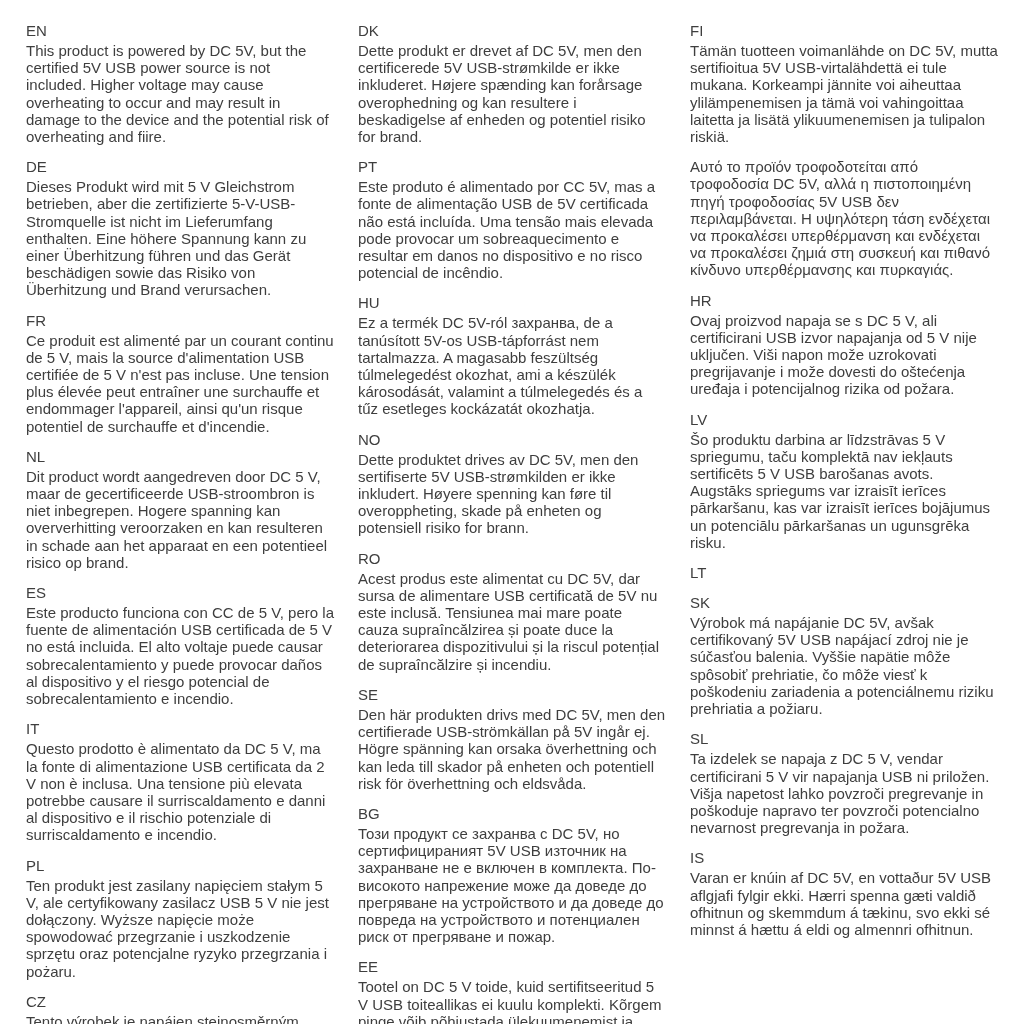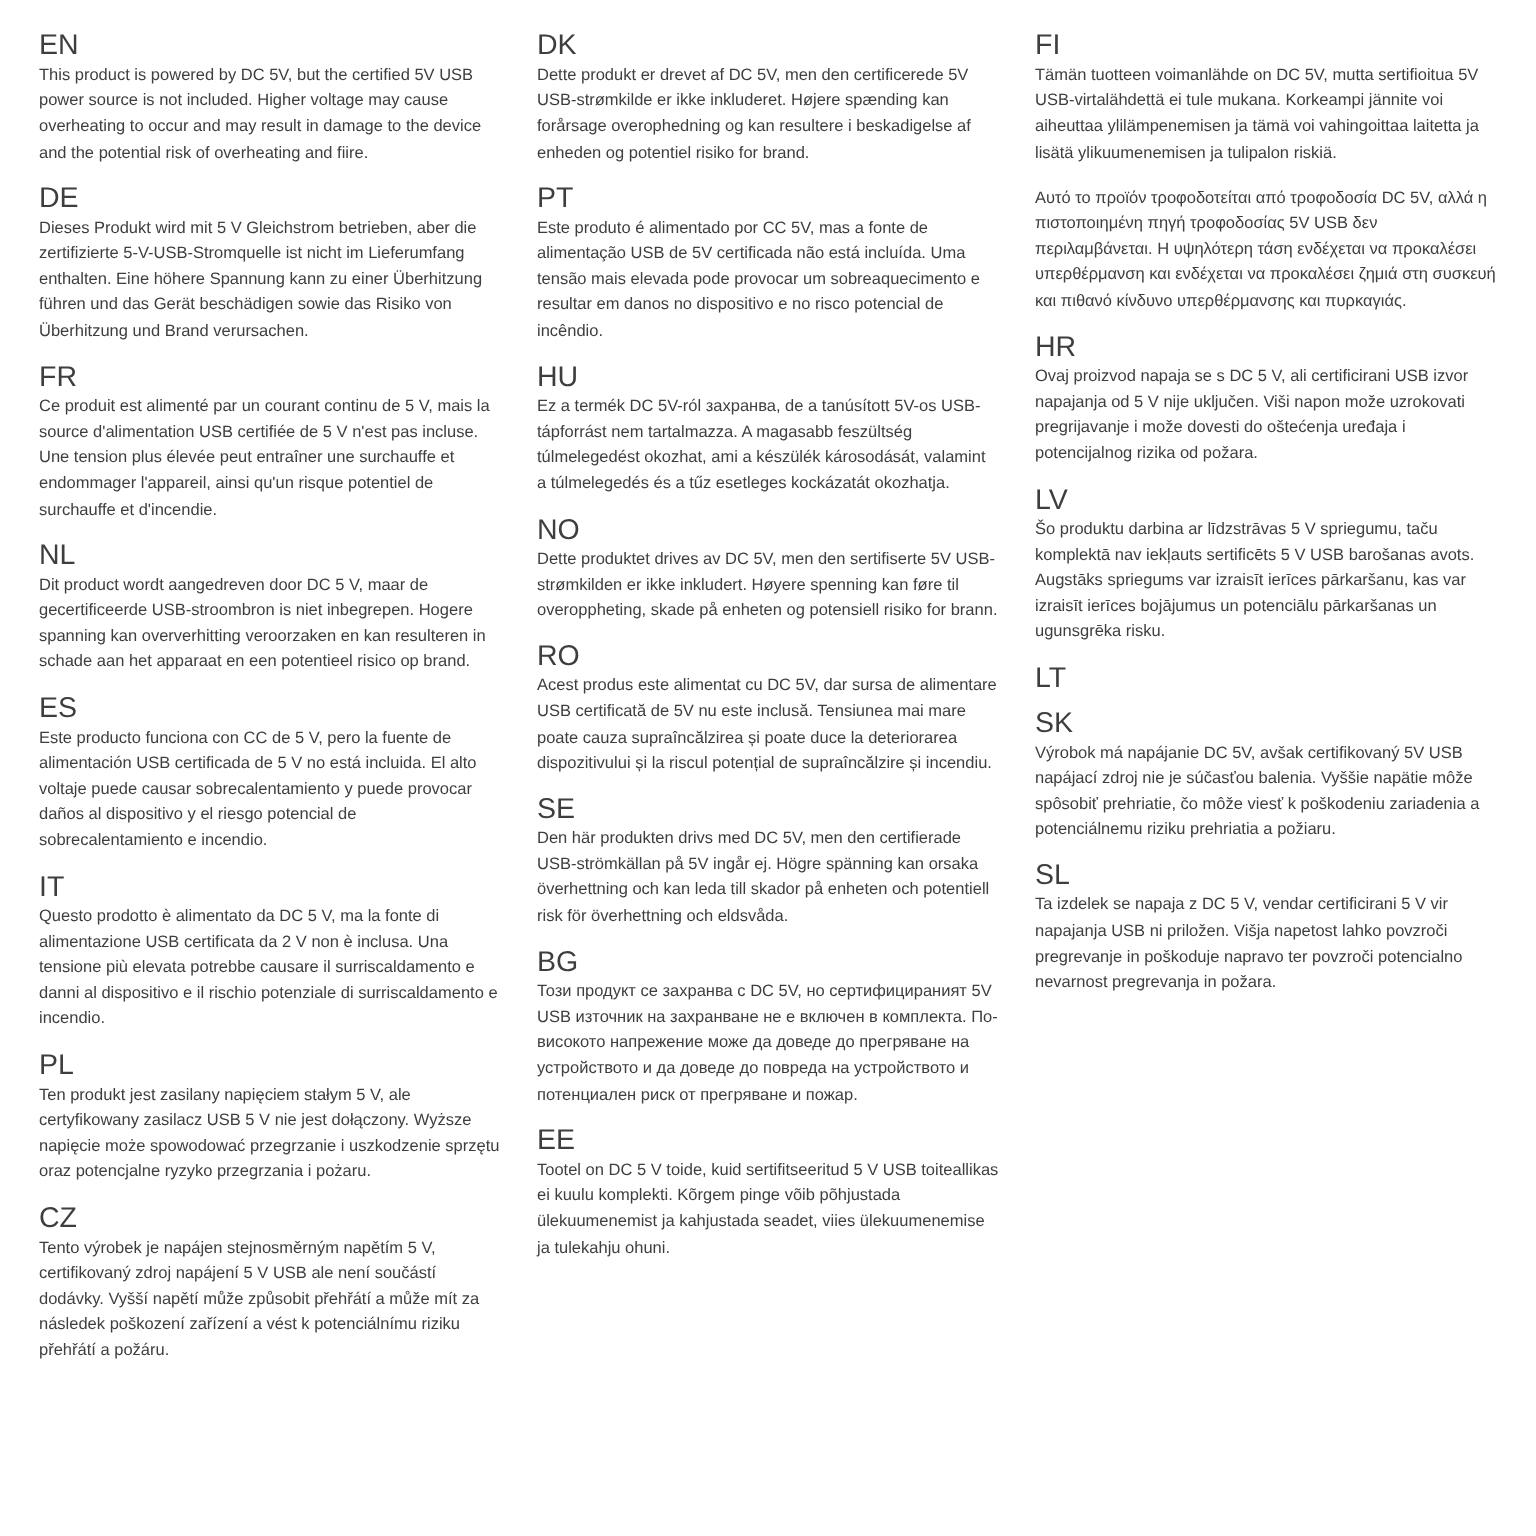--- a/index.html
+++ b/index.html
@@ -19,28 +19,28 @@
     color: #3e3e3e;
   }
   .column {
     flex: 1 1 0;
     min-width: 0;
   }
   .lang-section {
     margin-bottom: 13px;
   }
   .lang-code {
-    font-size: 19px;
+    font-size: 15px;
     line-height: 17px;
     margin-bottom: 3px;
     color: #3e3e3e;
   }
   .lang-text {
     margin: 0;
-    font-size: 11px;
+    font-size: 15px;
     line-height: 17.2px;
     color: #3e3e3e;
     text-align: left;
   }
 </style>
 </head>
 <body>
 
 <div class="page">
 
@@ -134,15 +134,19 @@
       <div class="lang-code">LT</div>
     </section>
     <section class="lang-section">
       <div class="lang-code">SK</div>
       <p class="lang-text">Výrobok má napájanie DC 5V, avšak certifikovaný 5V USB napájací zdroj nie je súčasťou balenia. Vyššie napätie môže spôsobiť prehriatie, čo môže viesť k poškodeniu zariadenia a potenciálnemu riziku prehriatia a požiaru.</p>
     </section>
     <section class="lang-section">
       <div class="lang-code">SL</div>
       <p class="lang-text">Ta izdelek se napaja z DC 5 V, vendar certificirani 5 V vir napajanja USB ni priložen. Višja napetost lahko povzroči pregrevanje in poškoduje napravo ter povzroči potencialno nevarnost pregrevanja in požara.</p>
     </section>
+    <section class="lang-section">
+      <div class="lang-code">IS</div>
+      <p class="lang-text">Varan er knúin af DC 5V, en vottaður 5V USB aflgjafi fylgir ekki. Hærri spenna gæti valdið ofhitnun og skemmdum á tækinu, svo ekki sé minnst á hættu á eldi og almennri ofhitnun.</p>
+    </section>
   </div>
 
 </div>
 
 </body></html>

